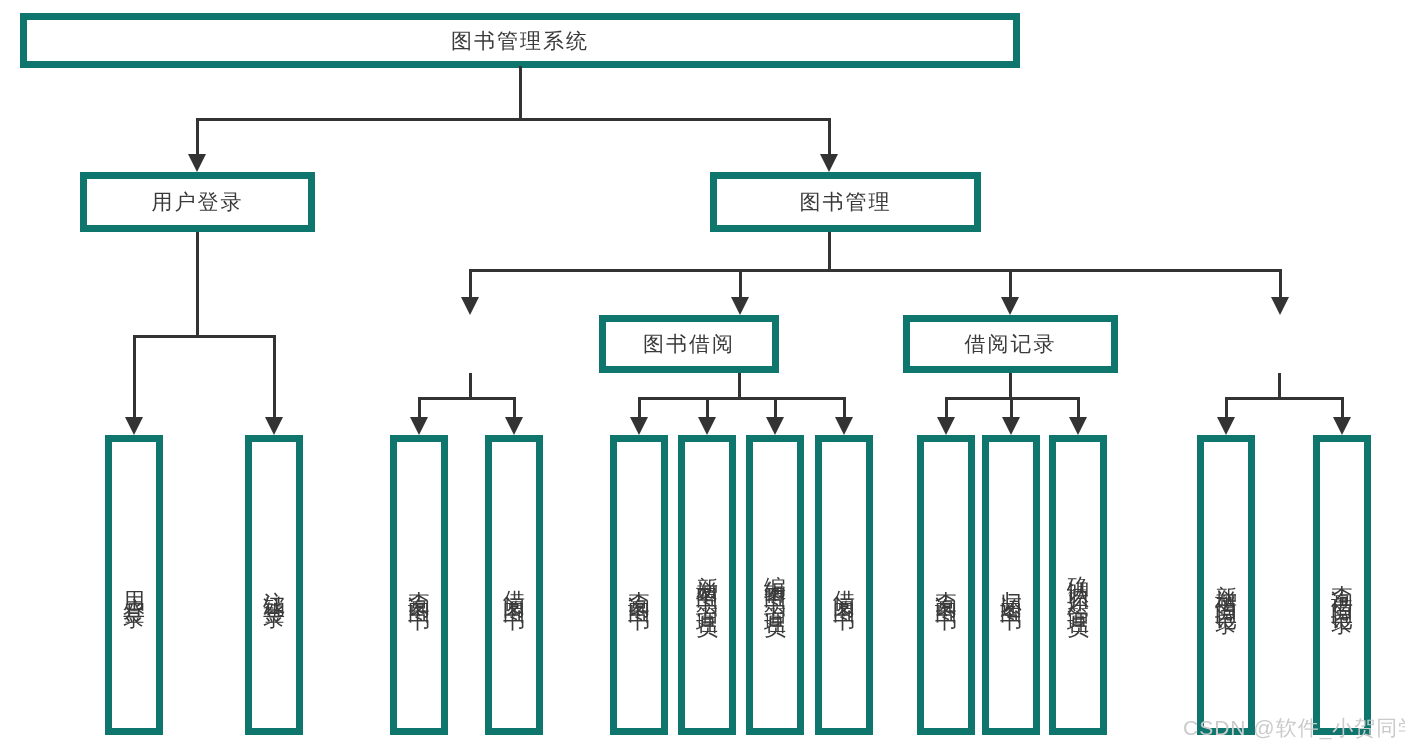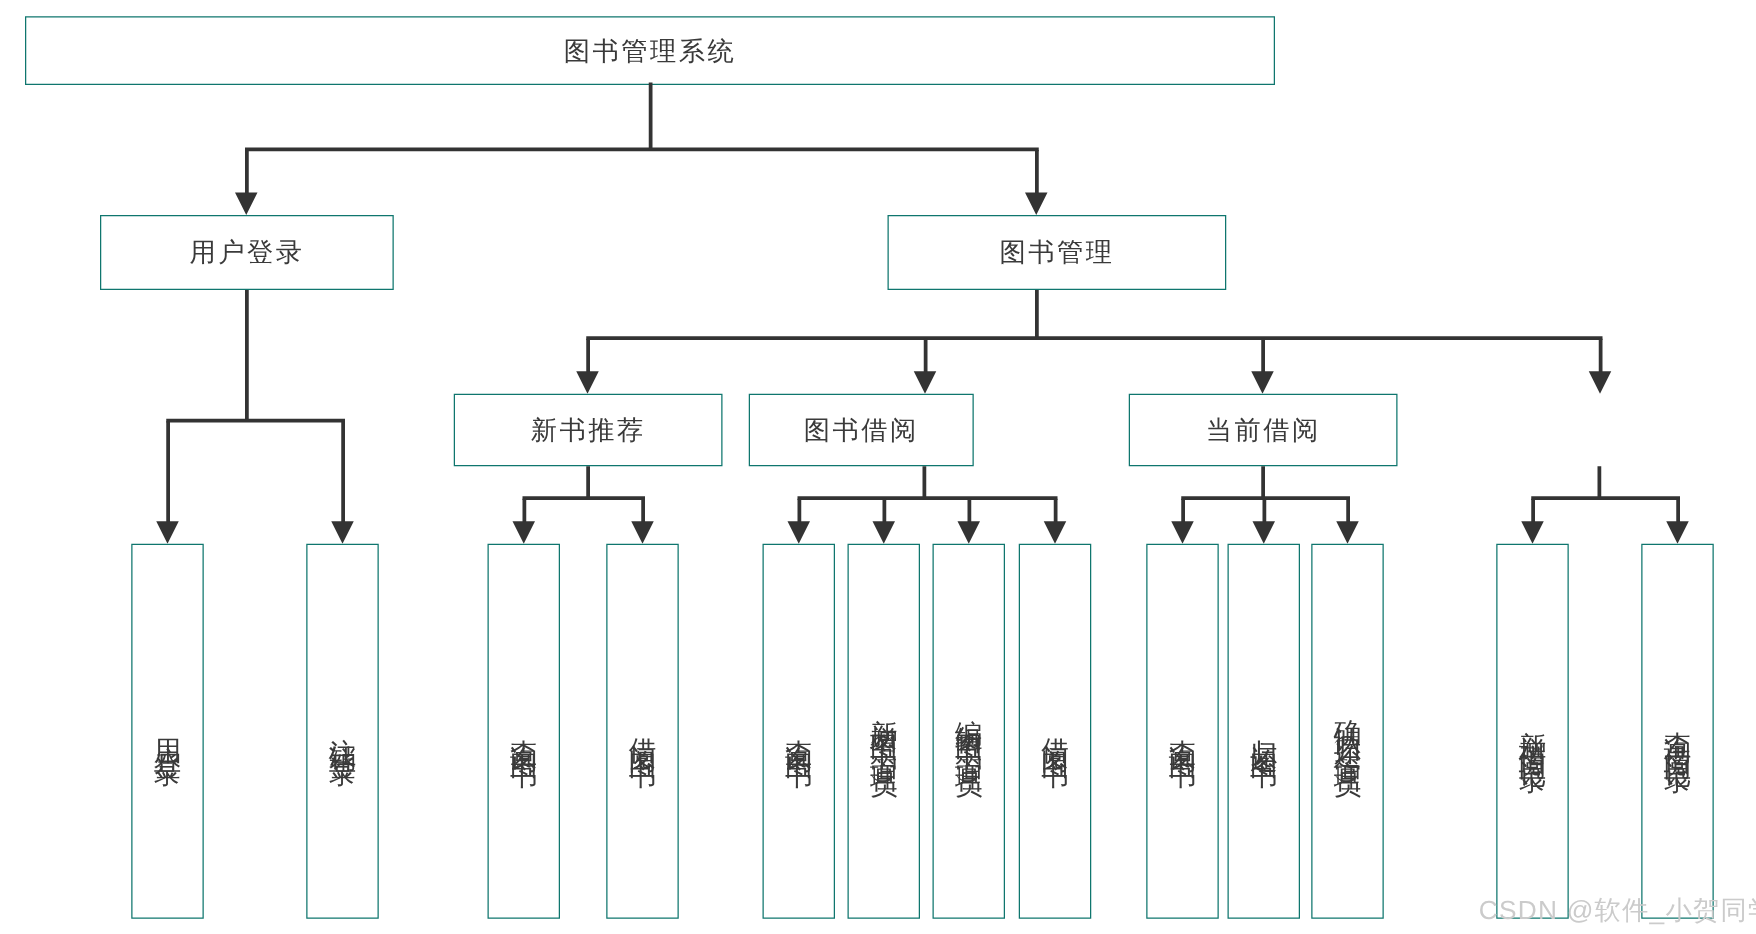--- a/index.html
+++ b/index.html
@@ -6,21 +6,21 @@
   .canvas{
     position:relative;
     width:1405px;height:747px;
     background:#ffffff;
     font-family:"Liberation Sans","DejaVu Sans",sans-serif;
     overflow:hidden;
   }
   .node{
     position:absolute;
     background:#ffffff;
-    border:1px solid #0f766e;
+    border:7px solid #0f766e;
     box-sizing:border-box;
     display:flex;
     align-items:center;
     justify-content:center;
     color:#3a3a3a;
   }
   .hlabel{
     font-size:21px;
     letter-spacing:2px;
     white-space:nowrap;
@@ -88,28 +88,25 @@
   <div class="line" style="left:468.5px;top:269px;width:813px;height:3px"></div>
   <div class="line" style="left:468.5px;top:271px;width:3px;height:28px"></div>
   <div class="line" style="left:738.5px;top:271px;width:3px;height:28px"></div>
   <div class="line" style="left:1008.5px;top:271px;width:3px;height:28px"></div>
   <div class="line" style="left:1278.5px;top:271px;width:3px;height:28px"></div>
   <div class="arrow" style="left:461px;top:297px"></div>
   <div class="arrow" style="left:731px;top:297px"></div>
   <div class="arrow" style="left:1001px;top:297px"></div>
   <div class="arrow" style="left:1271px;top:297px"></div>
 
-  <div class="node" style="left:363px;top:315px;width:215px;height:58px">
-    <span class="hlabel">新书推荐</span>
-  </div>
   <div class="node" style="left:599px;top:315px;width:180px;height:58px">
     <span class="hlabel">图书借阅</span>
   </div>
   <div class="node" style="left:903px;top:315px;width:215px;height:58px">
-    <span class="hlabel">当前借阅</span>
+    <span class="hlabel">借阅记录</span>
   </div>
 
   <div class="line" style="left:468.5px;top:373px;width:3px;height:26px"></div>
   <div class="line" style="left:417.5px;top:397px;width:98px;height:3px"></div>
   <div class="line" style="left:417.5px;top:399px;width:3px;height:20px"></div>
   <div class="line" style="left:512.5px;top:399px;width:3px;height:20px"></div>
   <div class="arrow" style="left:410px;top:417px"></div>
   <div class="arrow" style="left:505px;top:417px"></div>
 
   <div class="line" style="left:738px;top:373px;width:3px;height:26px"></div>

